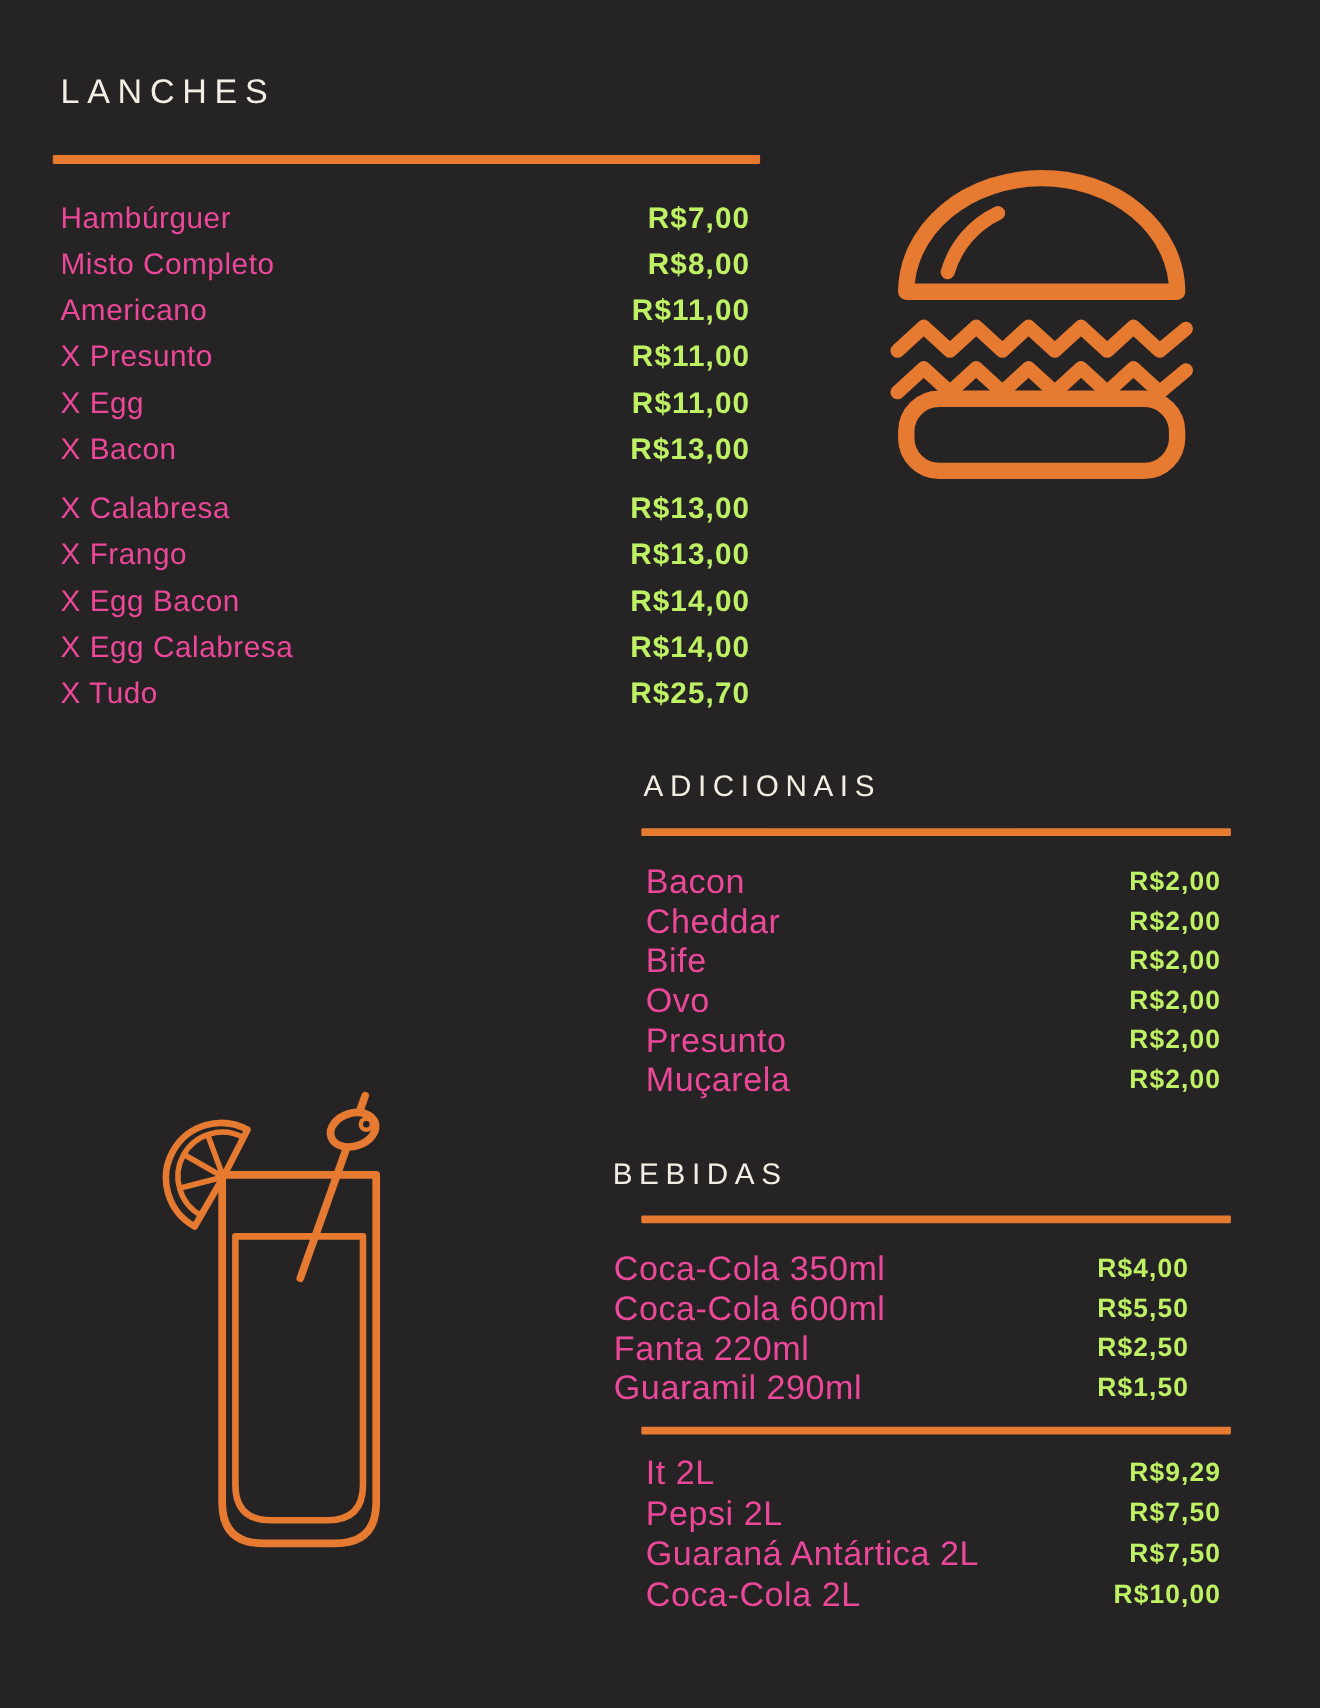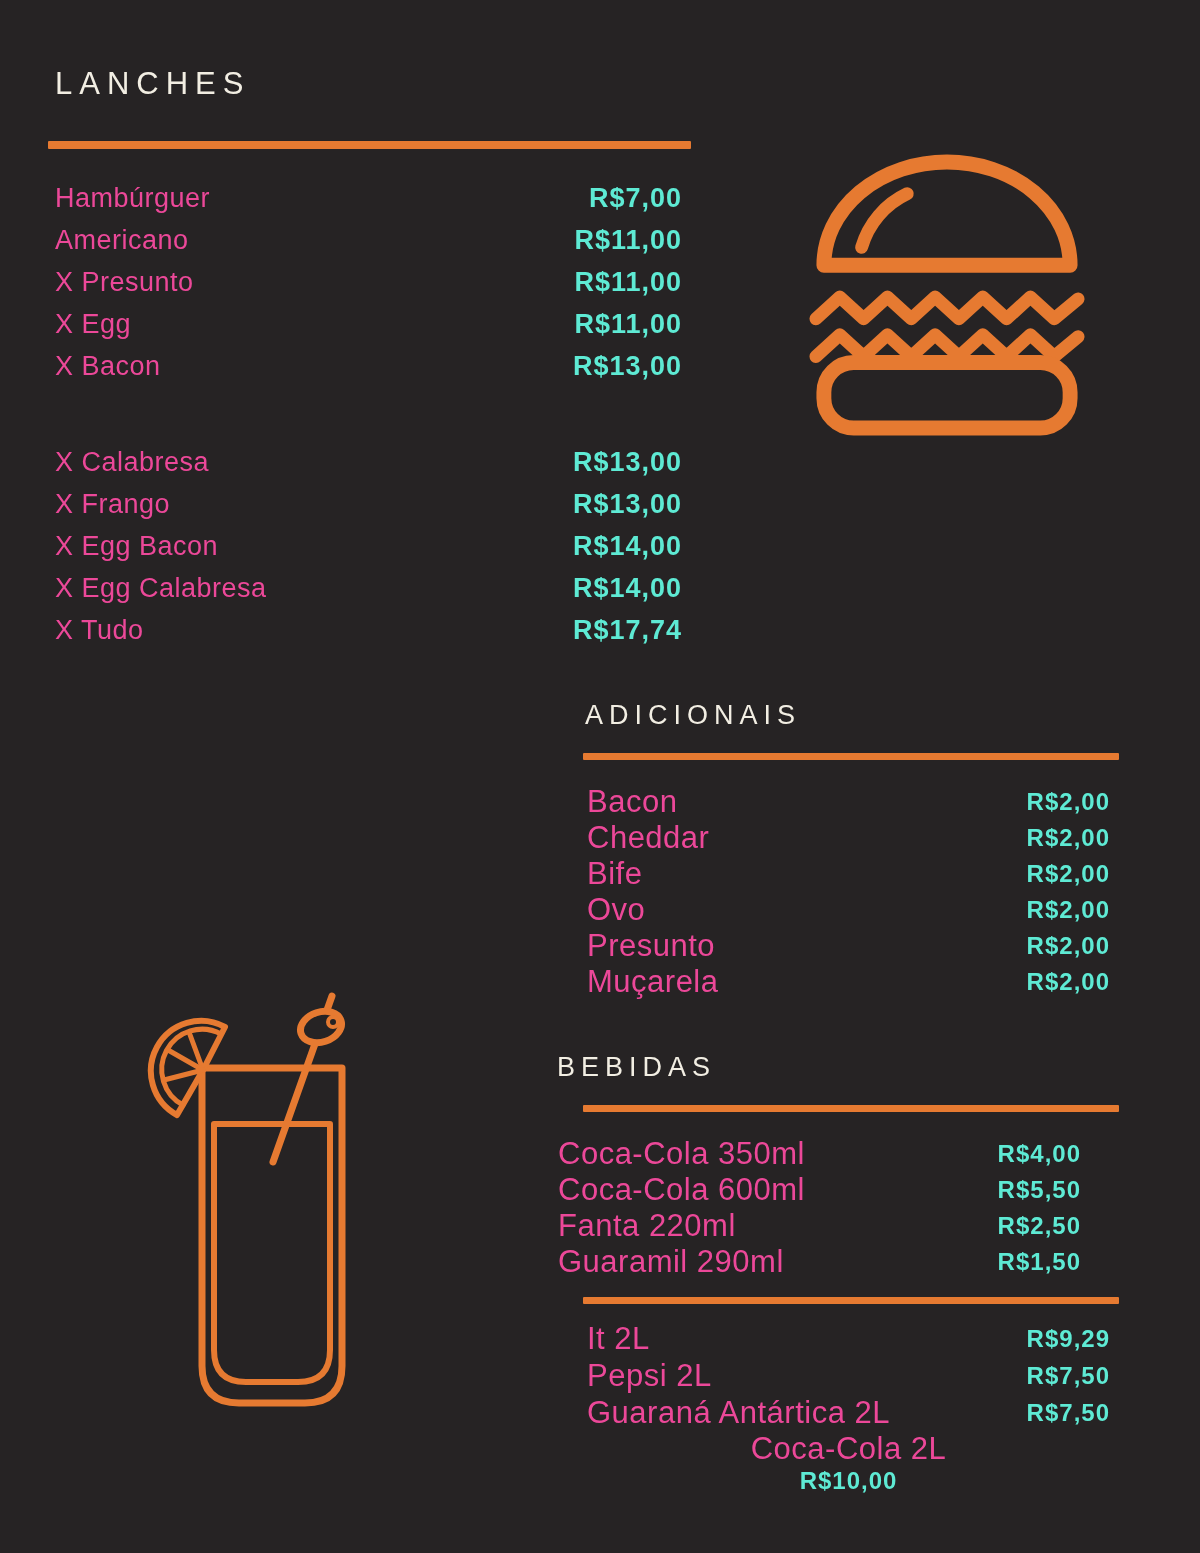--- a/index.html
+++ b/index.html
@@ -34,21 +34,21 @@
     align-items: center;
     width: 100%;
   }
   .row .name {
     color: #ec4899;
     font-weight: 400;
     letter-spacing: 0.5px;
     white-space: nowrap;
   }
   .row .price {
-    color: #5eead4;
+    color: #bef264;
     font-weight: 700;
     letter-spacing: 1px;
     white-space: nowrap;
   }
   .lanches-list .row { height: 42px; }
   .lanches-list .name { font-size: 27px; }
   .lanches-list .price { font-size: 27px; }
   .small-list .row { height: 36px; }
   .small-list .name { font-size: 31px; }
   .small-list .price { font-size: 24px; }
@@ -62,20 +62,24 @@
 
   <div class="section-title title-lg" style="left:55px; top:66px;">LANCHES</div>
   <div class="rule" style="left:48px; top:141px; width:643px; height:8px;"></div>
 
   <div class="menu-list lanches-list" style="left:55px; top:177px; width:627px;">
     <div class="row">
       <span class="name">Hambúrguer</span>
       <span class="price">R$7,00</span>
     </div>
     <div class="row">
+      <span class="name">Misto Completo</span>
+      <span class="price">R$8,00</span>
+    </div>
+    <div class="row">
       <span class="name">Americano</span>
       <span class="price">R$11,00</span>
     </div>
     <div class="row">
       <span class="name">X Presunto</span>
       <span class="price">R$11,00</span>
     </div>
     <div class="row">
       <span class="name">X Egg</span>
       <span class="price">R$11,00</span>
@@ -98,21 +102,21 @@
     <div class="row">
       <span class="name">X Egg Bacon</span>
       <span class="price">R$14,00</span>
     </div>
     <div class="row">
       <span class="name">X Egg Calabresa</span>
       <span class="price">R$14,00</span>
     </div>
     <div class="row">
       <span class="name">X Tudo</span>
-      <span class="price">R$17,74</span>
+      <span class="price">R$25,70</span>
     </div>
   </div>
 
   <div class="icon-wrap" style="left:808px; top:148px; width:278px; height:288px;">
     <svg width="278" height="288" viewBox="0 0 280 290" fill="none" stroke="#E67A31" stroke-linecap="round" stroke-linejoin="round">
       <path d="M 16 118 A 124 104 0 0 1 264 118 Z" stroke-width="15"></path>
       <path d="M 54 100 A 86 86 0 0 1 100 46" stroke-width="13"></path>
       <polyline points="8,172 32,150 56,172 80,150 104,172 128,150 152,172 176,150 200,172 224,150 248,172 272,152" stroke-width="13"></polyline>
       <polyline points="8,210 32,188 56,210 80,188 104,210 128,188 152,210 176,188 200,210 224,188 248,210 272,190" stroke-width="13"></polyline>
       <rect x="16" y="216" width="248" height="66" rx="30" stroke-width="15"></rect>
@@ -179,21 +183,21 @@
       <span class="price">R$9,29</span>
     </div>
     <div class="row" style="height:37px;">
       <span class="name">Pepsi 2L</span>
       <span class="price">R$7,50</span>
     </div>
     <div class="row" style="height:37px;align-items:center;">
       <span class="name">Guaraná Antártica 2L</span>
       <span class="price">R$7,50</span>
     </div>
-    <div class="row" style="height:37px;flex-direction:column;">
+    <div class="row" style="height:37px;">
       <span class="name">Coca-Cola 2L</span>
       <span class="price">R$10,00</span>
     </div>
   </div>
 
   <div class="icon-wrap" style="left:145px; top:990px; width:210px; height:425px;">
     <svg width="210" height="425" viewBox="0 0 210 425" fill="none" stroke="#E67A31" stroke-linecap="round" stroke-linejoin="round">
 
       <path d="M 57 78 L 197 78 L 197 376 Q 197 413 160 413 L 94 413 Q 57 413 57 376 Z" stroke-width="7"></path>
 

